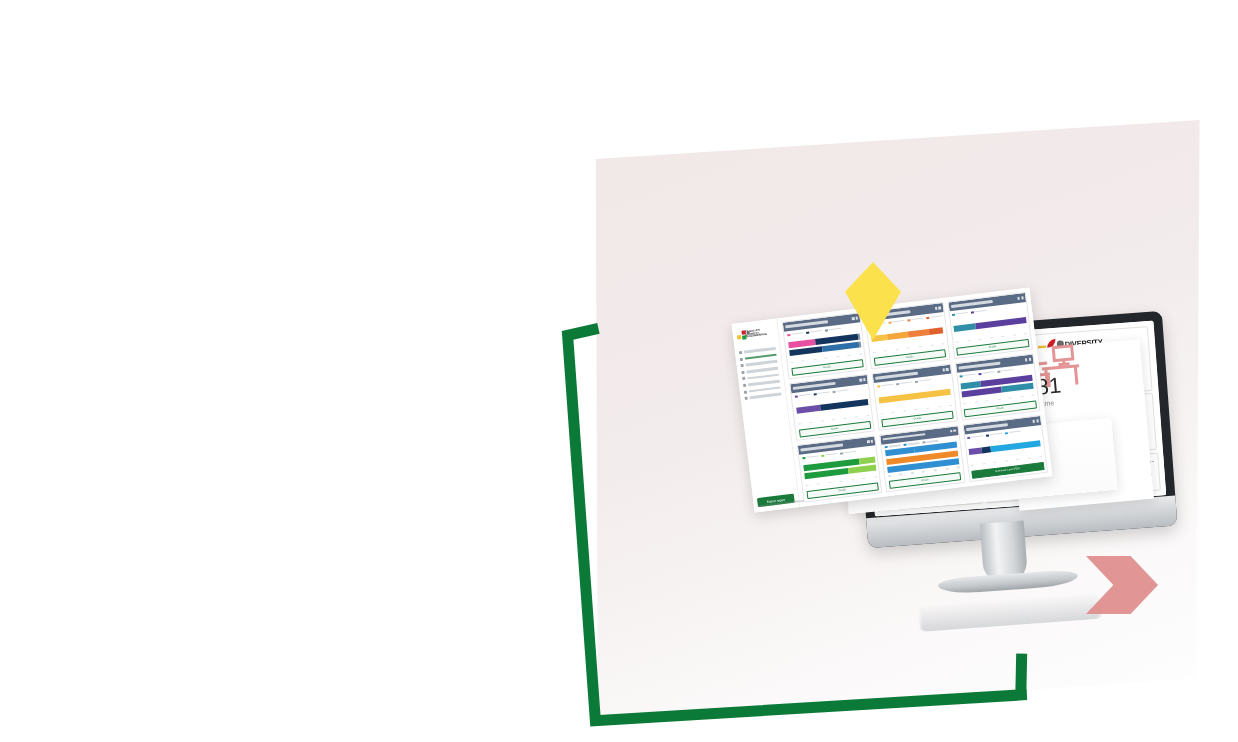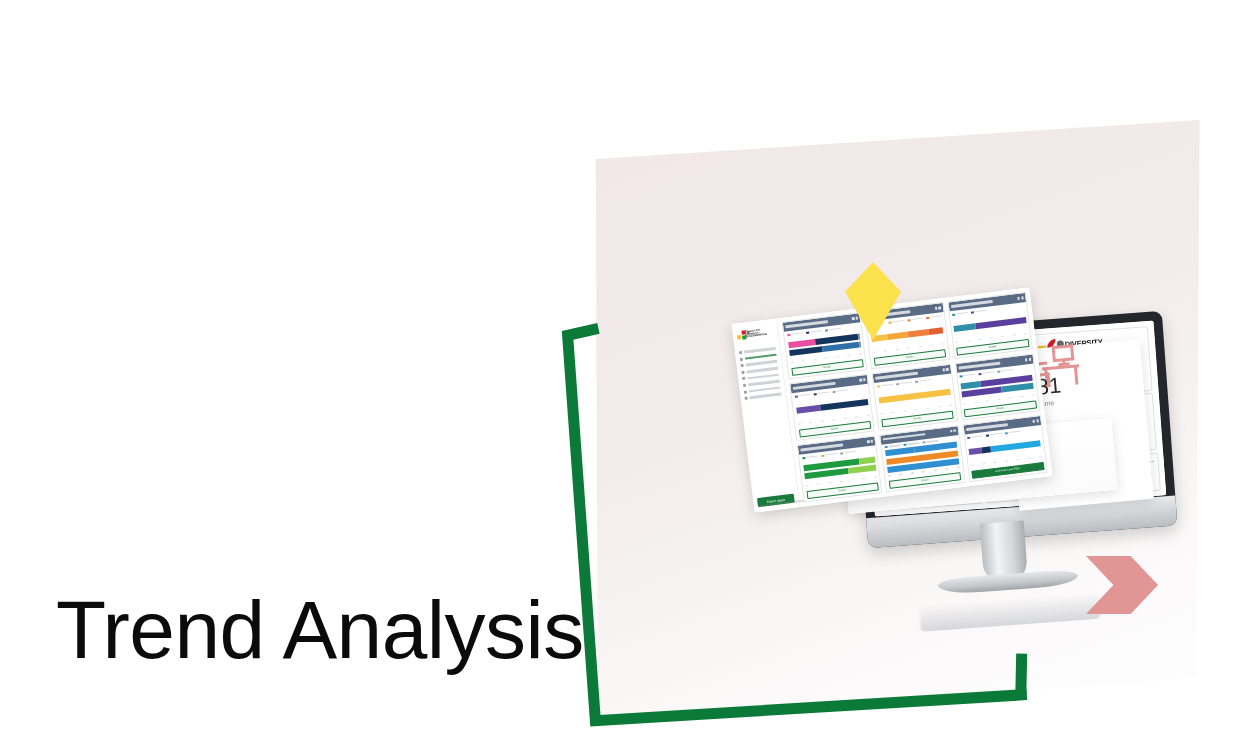--- a/index.html
+++ b/index.html
@@ -219,21 +219,20 @@
 
   <div class="bg-panel"></div>
 
   <div class="green-frame">
     <svg width="470" height="420" viewBox="0 0 470 420">
       <path d="M 44 8 L 13 14 L 30 400 L 462 386" fill="none" stroke="#0b7a38" stroke-width="11" stroke-linejoin="miter" stroke-linecap="butt"></path>
       <path d="M 456 386 L 458 345" fill="none" stroke="#0b7a38" stroke-width="11"></path>
     </svg>
   </div>
 
-  <div class="hero-title">Trend Analysis</div>
 
   <div class="monitor-wrap">
 
     <div class="monitor-bezel">
       <div class="monitor-screen">
         <div class="screen-inner">
 
           <div class="screen-top">
 
             <div class="dash-card" style="left:44%; top:4%; width:54%; height:50%;">

